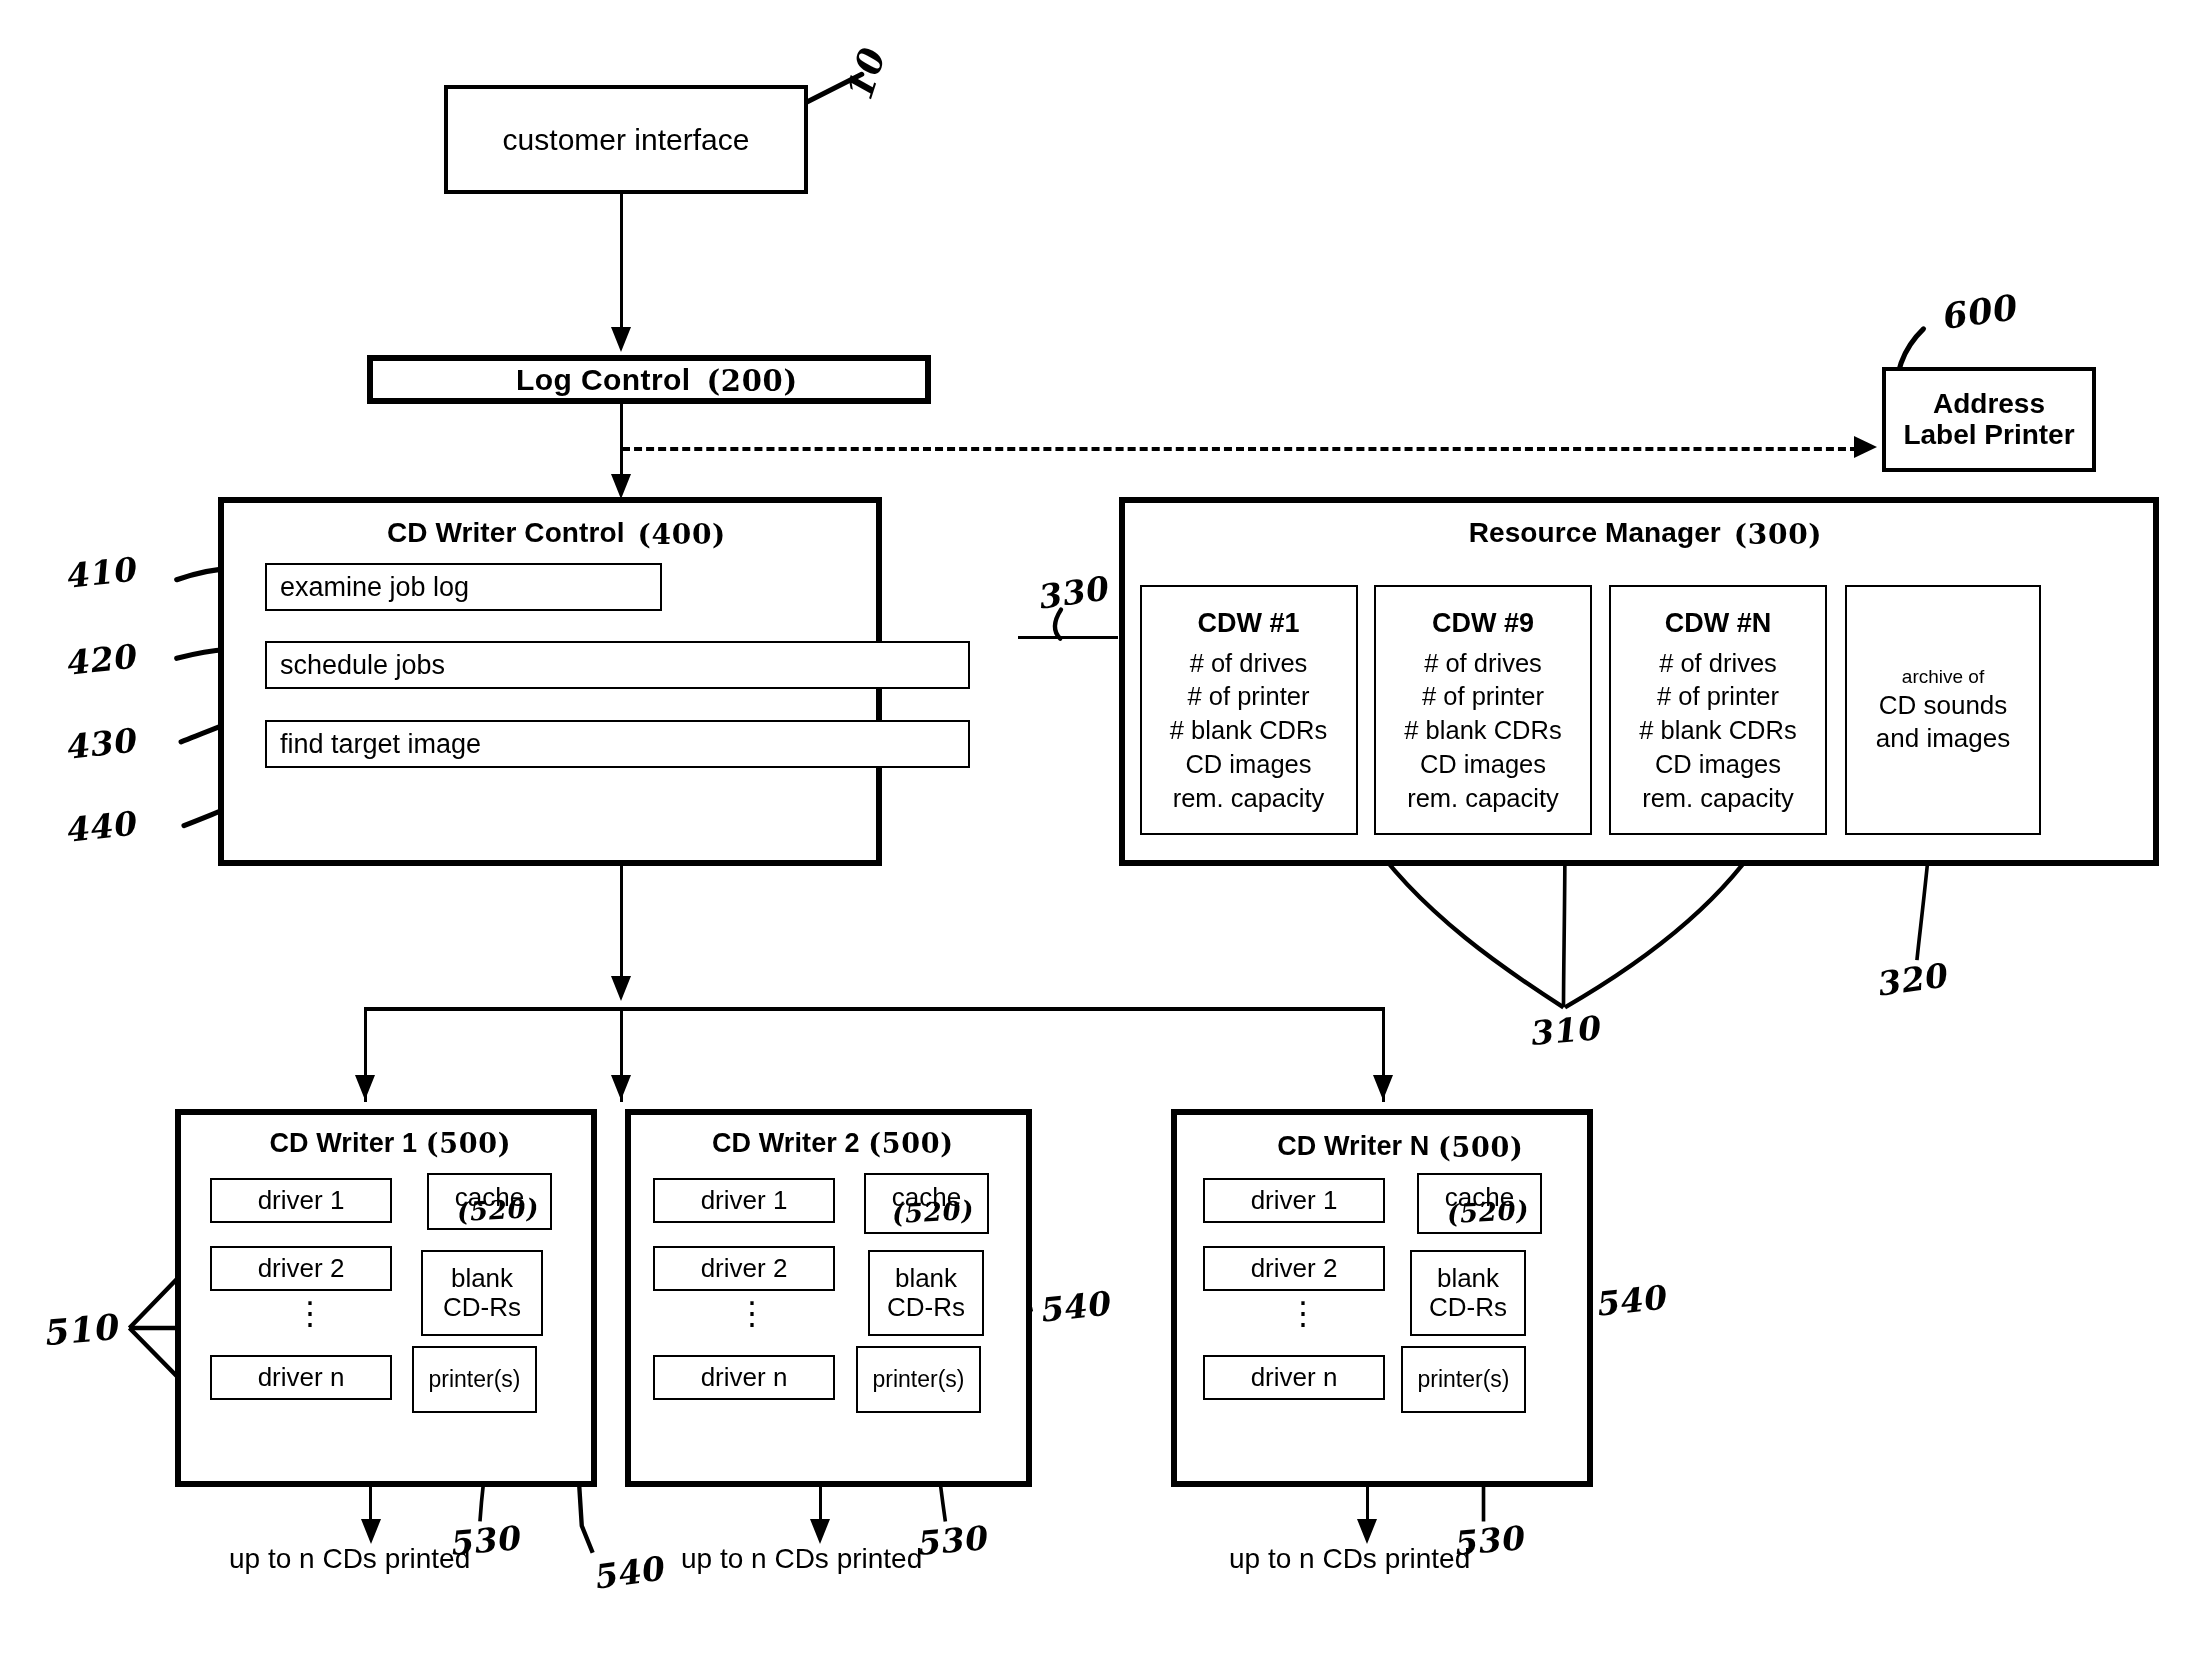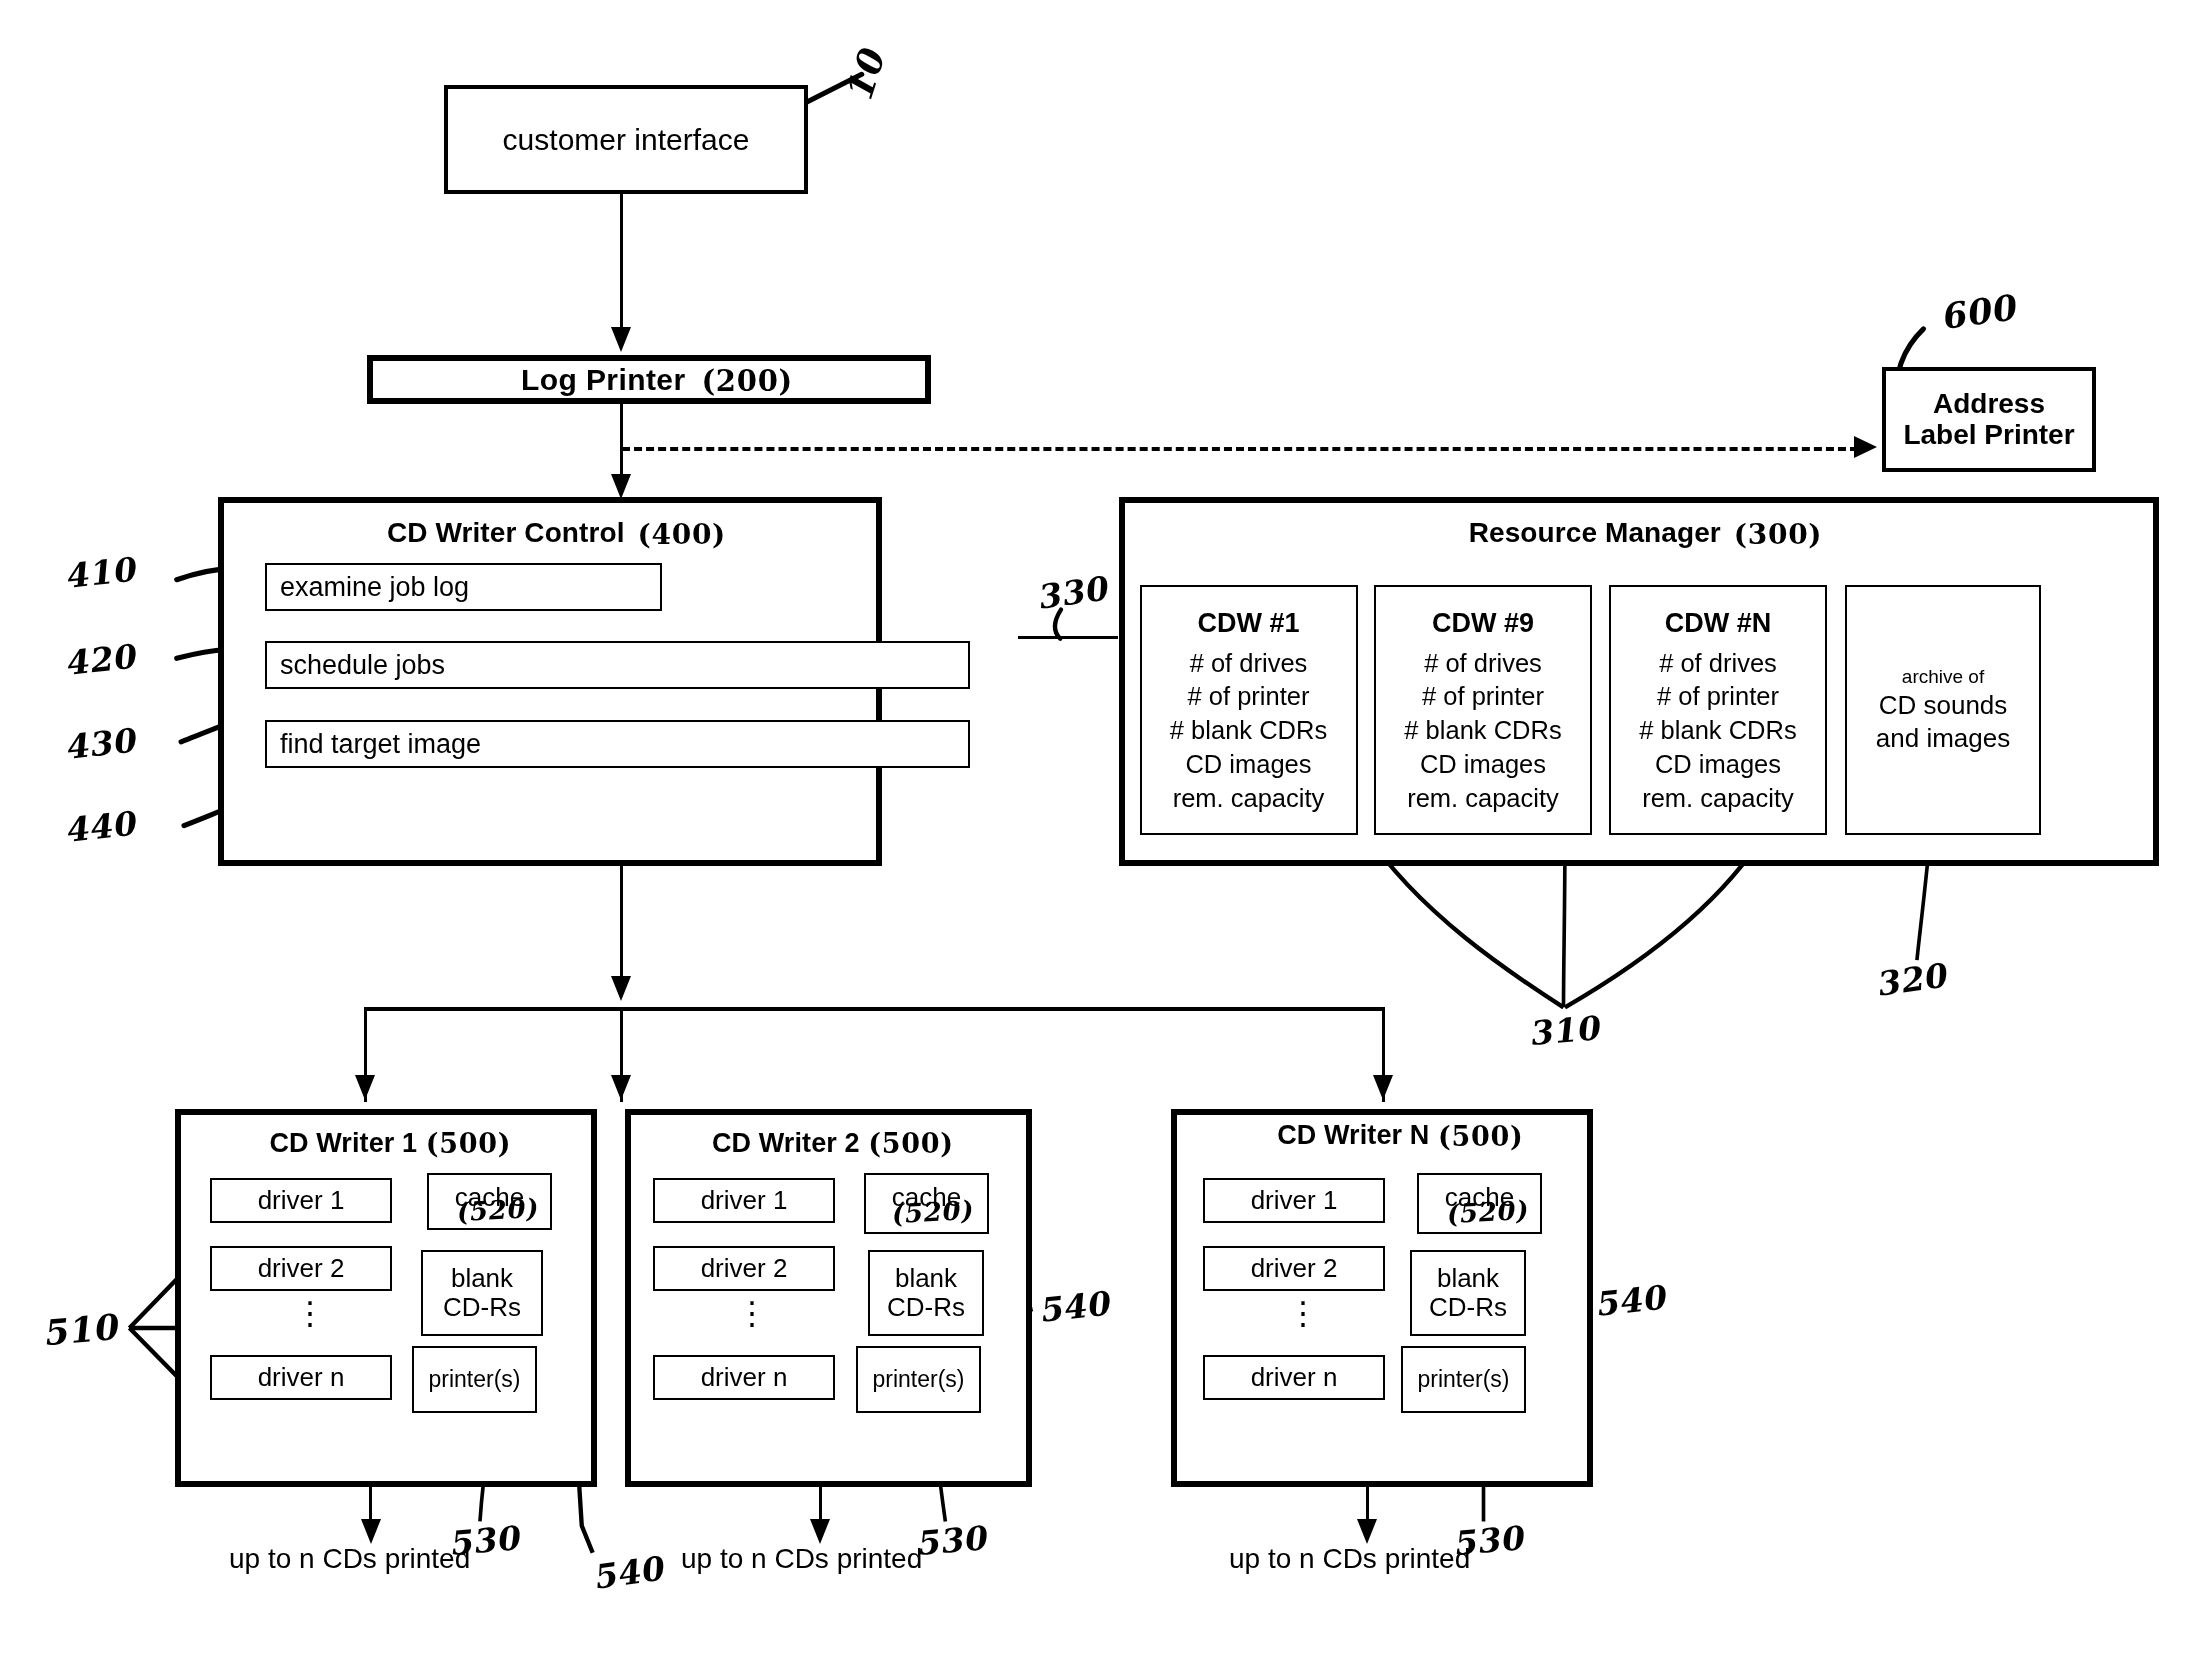--- a/index.html
+++ b/index.html
@@ -100,21 +100,21 @@
 
   <div class="box med ctr" style="left:444px;top:85px;width:364px;height:109px;">
     <span style="font-size:30px;">customer interface</span>
   </div>
   <div class="hand" style="left:840px;top:52px;font-size:36px;transform:rotate(-72deg);">10</div>
 
   <div class="vline" style="left:620px;top:194px;height:138px;"></div>
   <div class="arrowdn" style="left:611px;top:327px;"></div>
 
   <div class="box thick ctr" style="left:367px;top:355px;width:564px;height:49px;">
-    <span style="font-size:30px;font-weight:bold;letter-spacing:0.4px;">Log Printer</span>
+    <span style="font-size:30px;font-weight:bold;letter-spacing:0.4px;">Log Control</span>
     <span class="hand" style="position:relative;left:16px;top:1.5px;font-size:29px;font-style:normal;">(200)</span>
   </div>
 
   <div class="vline" style="left:620px;top:404px;height:81px;"></div>
   <div class="arrowdn" style="left:611px;top:474px;"></div>
 
   <div class="dash" style="left:622px;top:447px;width:1236px;"></div>
   <div class="arrowrt" style="left:1854px;top:436px;"></div>
 
   <div class="box med" style="left:1882px;top:367px;width:214px;height:105px;">
@@ -276,21 +276,21 @@
       <span style="font-size:23px;">printer(s)</span>
     </div>
   </div>
   <div class="vline" style="left:819px;top:1487px;height:38px;"></div>
   <div class="arrowdn" style="left:810px;top:1519px;"></div>
   <div class="lbl" style="left:681px;top:1543px;font-size:28px;">up to n CDs printed</div>
   <div class="hand" style="left:918px;top:1521px;font-size:33px;transform:rotate(-5deg);">530</div>
   <div class="hand" style="left:1041px;top:1287px;font-size:33px;transform:rotate(-6deg);">540</div>
 
   <div class="box thick" style="left:1171px;top:1109px;width:422px;height:378px;">
-    <div class="title" style="top:4px;font-size:27px;padding-left:28px;">
+    <div class="title" style="top:15px;font-size:27px;padding-left:28px;">
       <span>CD Writer N</span><span class="hand" style="position:relative;left:8.7px;top:1.5px;font-size:27px;font-style:normal;">(500)</span>
     </div>
 
     <div class="box thin ctr" style="left:26px;top:63px;width:182px;height:45px;">
       <span style="font-size:26px;">driver 1</span>
     </div>
     <div class="box thin ctr" style="left:26px;top:131px;width:182px;height:45px;">
       <span style="font-size:26px;">driver 2</span>
     </div>
     <div class="lbl" style="left:110px;top:182px;font-size:32px;line-height:1;">⋮</div>

